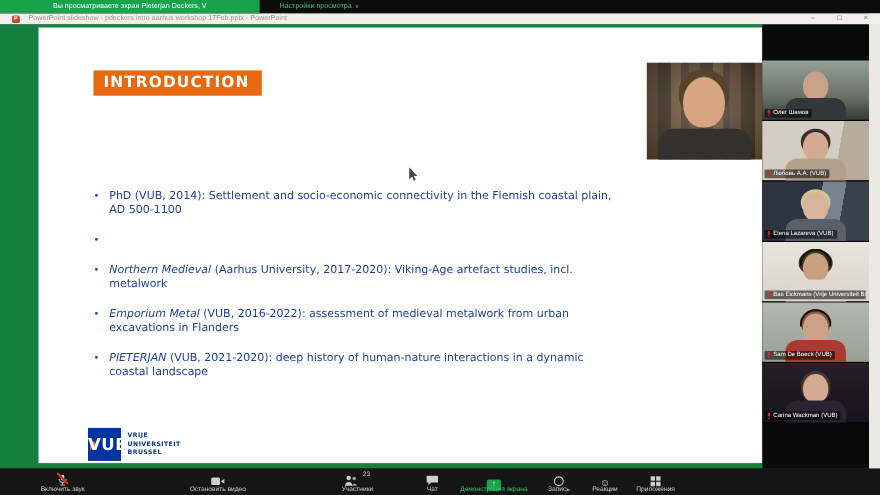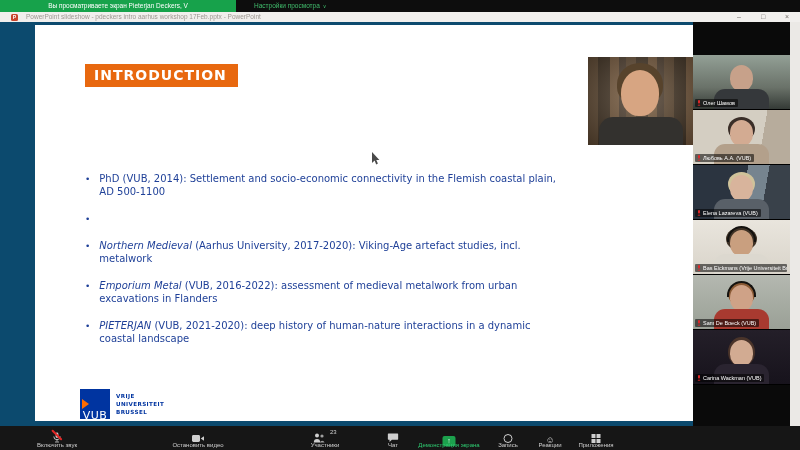--- a/index.html
+++ b/index.html
@@ -17,21 +17,21 @@
 
   
   .titlebar { position:absolute; top:12px; left:0; width:800px; height:10px; background:#f1efed; z-index:29; }
   .pp-icon { position:absolute; left:11px; top:1.5px; width:7px; height:7px; background:#c8442c;
              border-radius:1.5px; color:#fff; font-size:5px; line-height:7px; text-align:center; font-weight:bold; }
   .pp-title { position:absolute; left:26px; top:0; color:#9d9791; font-size:6.5px; line-height:10px; white-space:nowrap; }
   .winbtn { position:absolute; top:0; color:#6f6b67; font-size:7px; line-height:10px; width:14px; text-align:center; }
   .win-min { left:732px; } .win-max { left:756px; } .win-close { left:780px; }
 
   
-  .main { position:absolute; top:22px; left:0; width:800px; height:404px; background:#0c4a6e; }
+  .main { position:absolute; top:22px; left:0; width:800px; height:404px; background:#15803d; }
   .right-strip { position:absolute; left:790px; top:12px; width:10px; height:414px; background:#ebe9e6; z-index:5; }
 
   
   .slide { position:absolute; left:35px; top:3px; width:658px; height:396px; background:#fff;
            font-family:"DejaVu Sans", sans-serif; z-index:6; }
   .title-orange { position:absolute; left:50px; top:39px; background:#e8680f; color:#fff;
                   font-size:14px; font-weight:bold; letter-spacing:1px; padding:3px 11px 4px 9px; }
   .title-navy { position:absolute; left:50px; top:64px; background:#1d3e94; color:#fff;
                 font-size:11px; font-weight:bold; letter-spacing:.6px; padding:3px 9px 4px 8px; }
   .role { position:absolute; left:50px; top:99px; width:458px; color:#1f4098; font-size:12.3px; line-height:1.22; }
@@ -47,22 +47,22 @@
   .photo .glow { position:absolute; inset:0; background:radial-gradient(ellipse at 50% 45%, rgba(255,240,220,.25), rgba(0,0,0,.25)); }
   .photo .hair { position:absolute; left:29px; top:6px; width:46px; height:42px; background:#57432c; border-radius:50% 50% 42% 42%; }
   .photo .head { position:absolute; left:33px; top:13px; width:38px; height:46px; background:#d7a582; border-radius:50% 50% 46% 46%; }
   .photo .torso { position:absolute; left:11px; bottom:-4px; width:84px; height:32px; background:#33312e; border-radius:14px 14px 0 0; }
 
   
   .logo { position:absolute; left:45px; top:364px; height:30px; }
   .logo .sq { position:absolute; left:0; top:0; width:30px; height:30px; background:#0034a0; }
   .logo .tri { position:absolute; left:2px; top:10px; width:0; height:0;
                border-top:5px solid transparent; border-bottom:5px solid transparent; border-left:7px solid #ff6c00; }
-  .logo .mark { position:absolute; left:0; top:12px; width:30px; height:30px; color:#fff; font-weight:normal;
-                font-size:11px; line-height:30px; text-align:center; letter-spacing:.5px; }
+  .logo .mark { position:absolute; left:0; top:0; width:30px; height:30px; color:#fff; font-weight:bold;
+                font-size:15px; line-height:30px; text-align:center; letter-spacing:.5px; }
   .logo .lines { position:absolute; left:36px; top:3px; color:#0034a0; font-size:5.6px; line-height:1.45;
                  font-weight:bold; letter-spacing:.4px; }
 
   
   .cursor { position:absolute; left:336px; top:127px; }
 
   
   .sidebar { position:absolute; left:693px; top:0; width:97px; height:404px; background:#0a0a0a; z-index:10; }
   .thumb { position:absolute; left:0; width:97px; height:55px; overflow:hidden; border-bottom:1px solid #000; }
   .t1{top:33px;}  .t2{top:88px;}  .t3{top:143px;}  .t4{top:198px;}  .t5{top:253px;}  .t6{top:308px;}

